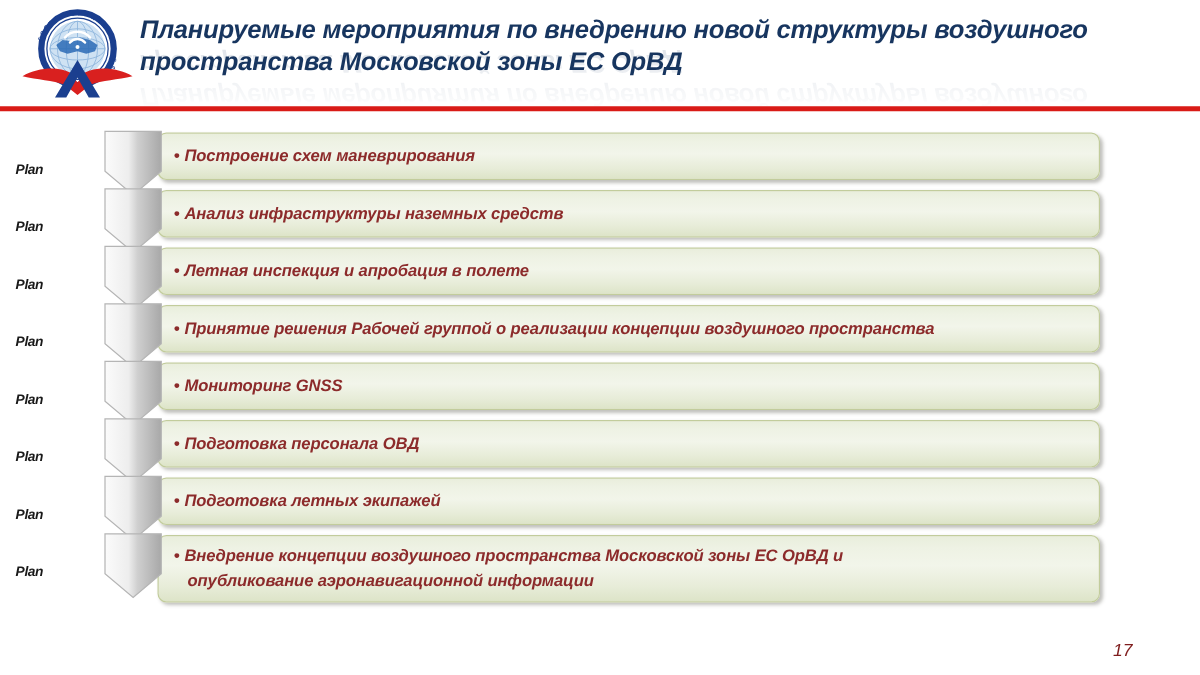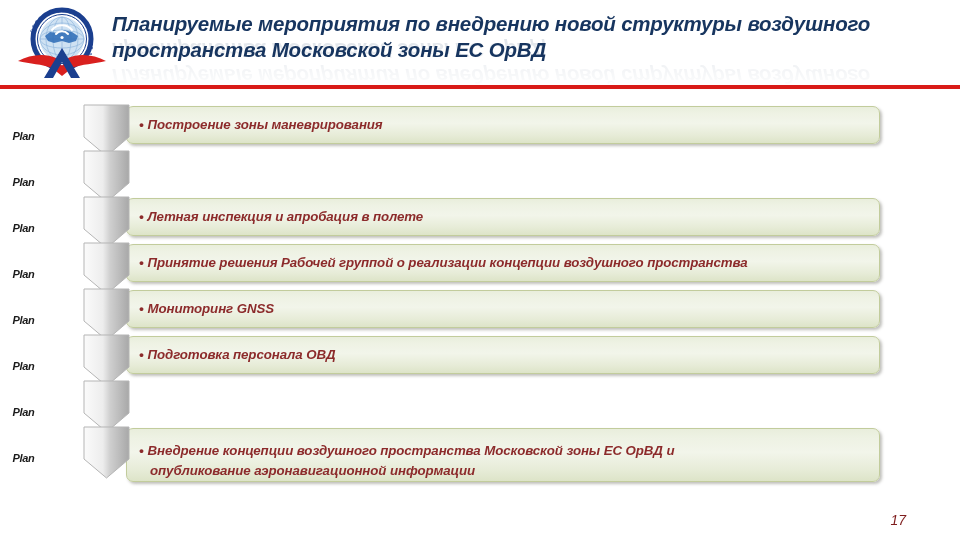--- a/index.html
+++ b/index.html
@@ -128,21 +128,21 @@
         #dde4c8 100%);
     box-shadow: 2px 2px 3px rgba(90,90,80,0.38);
     box-sizing: border-box;
     display: flex;
     align-items: center;
     z-index: 2;
   }
   .row.tall .box {
     top: 2px;
     height: 54px;
-    align-items: flex-end;
+    align-items: center;
   }
 
   .box-text {
     font-size: 13.3px;
     font-weight: bold;
     color: #8c2b2b;
     line-height: 20px;
     padding: 0 10px 0 12px;
     letter-spacing: -0.1px;
   }
@@ -250,32 +250,37 @@
               <stop offset="58%" stop-color="#cfcfcf"></stop>
               <stop offset="100%" stop-color="#a8a8a8"></stop>
             </linearGradient>
           </defs>
           <path d="M1 1 H46 V33 L23.5 52 L1 33 Z" fill="url(#g1)" stroke="#b5b5b5" stroke-width="1"></path>
         </svg>
       </div>
       <div class="chev-label">Plan</div>
       <div class="box">
         <div class="box-text">
-          <span class="bullet">•</span><span>Построение зоны маневрирования</span>
-        </div>
-      </div>
-    </div>
-
-    <div class="row">
-      <div class="chev">
-        <svg width="47" height="53" viewBox="0 0 47 53" xmlns="http://www.w3.org/2000/svg">
-          <path d="M1 1 H46 V33 L23.5 52 L1 33 Z" fill="url(#g1)" stroke="#b5b5b5" stroke-width="1"></path>
-        </svg>
-      </div>
-      <div class="chev-label">Plan</div>
+          <span class="bullet">•</span><span>Построение схем маневрирования</span>
+        </div>
+      </div>
+    </div>
+
+    <div class="row">
+      <div class="chev">
+        <svg width="47" height="53" viewBox="0 0 47 53" xmlns="http://www.w3.org/2000/svg">
+          <path d="M1 1 H46 V33 L23.5 52 L1 33 Z" fill="url(#g1)" stroke="#b5b5b5" stroke-width="1"></path>
+        </svg>
+      </div>
+      <div class="chev-label">Plan</div>
+      <div class="box">
+        <div class="box-text">
+          <span class="bullet">•</span><span>Анализ инфраструктуры наземных средств</span>
+        </div>
+      </div>
     </div>
 
     <div class="row">
       <div class="chev">
         <svg width="47" height="53" viewBox="0 0 47 53" xmlns="http://www.w3.org/2000/svg">
           <path d="M1 1 H46 V33 L23.5 52 L1 33 Z" fill="url(#g1)" stroke="#b5b5b5" stroke-width="1"></path>
         </svg>
       </div>
       <div class="chev-label">Plan</div>
       <div class="box">
@@ -327,20 +332,25 @@
       </div>
     </div>
 
     <div class="row">
       <div class="chev">
         <svg width="47" height="53" viewBox="0 0 47 53" xmlns="http://www.w3.org/2000/svg">
           <path d="M1 1 H46 V33 L23.5 52 L1 33 Z" fill="url(#g1)" stroke="#b5b5b5" stroke-width="1"></path>
         </svg>
       </div>
       <div class="chev-label">Plan</div>
+      <div class="box">
+        <div class="box-text">
+          <span class="bullet">•</span><span>Подготовка летных экипажей</span>
+        </div>
+      </div>
     </div>
 
     <div class="row tall">
       <div class="chev">
         <svg width="47" height="53" viewBox="0 0 47 53" xmlns="http://www.w3.org/2000/svg">
           <path d="M1 1 H46 V33 L23.5 52 L1 33 Z" fill="url(#g1)" stroke="#b5b5b5" stroke-width="1"></path>
         </svg>
       </div>
       <div class="chev-label">Plan</div>
       <div class="box">

